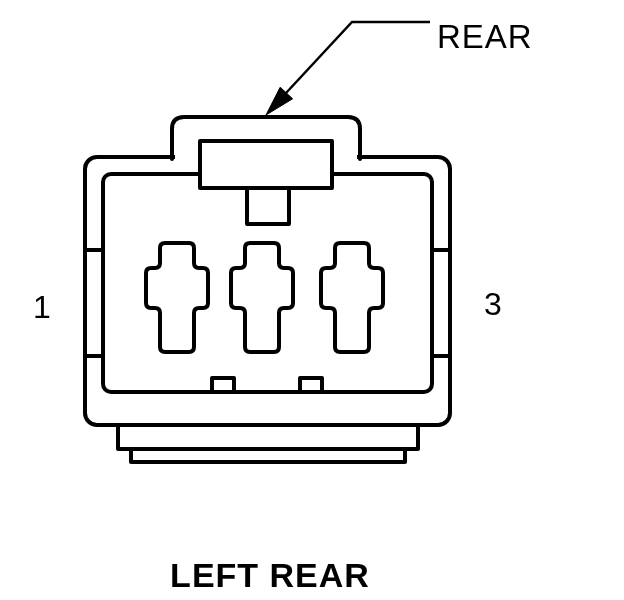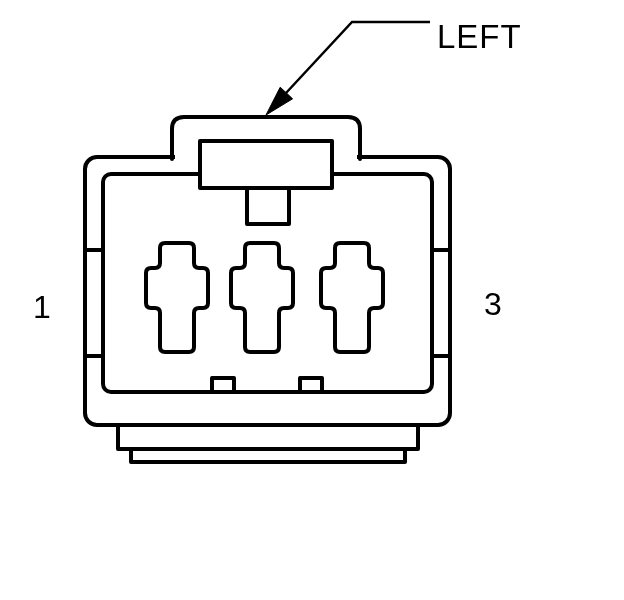--- a/index.html
+++ b/index.html
@@ -63,17 +63,18 @@
     <use href="#term" x="177" y="243" class="ln"></use>
     <use href="#term" x="262" y="243" class="ln"></use>
     <use href="#term" x="352" y="243" class="ln"></use>
 
     <rect x="175" y="147" width="182" height="13" fill="#ffffff" stroke="none"></rect>
     <path class="ln" d="M172,159 L172,129 Q172,117 184,117 L348,117 Q360,117 360,129 L360,159"></path>
     <rect class="lnw" x="200" y="141" width="132" height="47"></rect>
     <rect class="lnw" x="247" y="188" width="42" height="36"></rect>
   </svg>
 
-  <div class="lbl lbl-white">LEFT</div>
+  <div class="lbl lbl-white">REAR</div>
   <div class="lbl lbl-pin1">1</div>
   <div class="lbl lbl-pin3">3</div>
+  <div class="lbl caption cap2">LEFT REAR</div>
 
 </div>
 
 </body></html>

